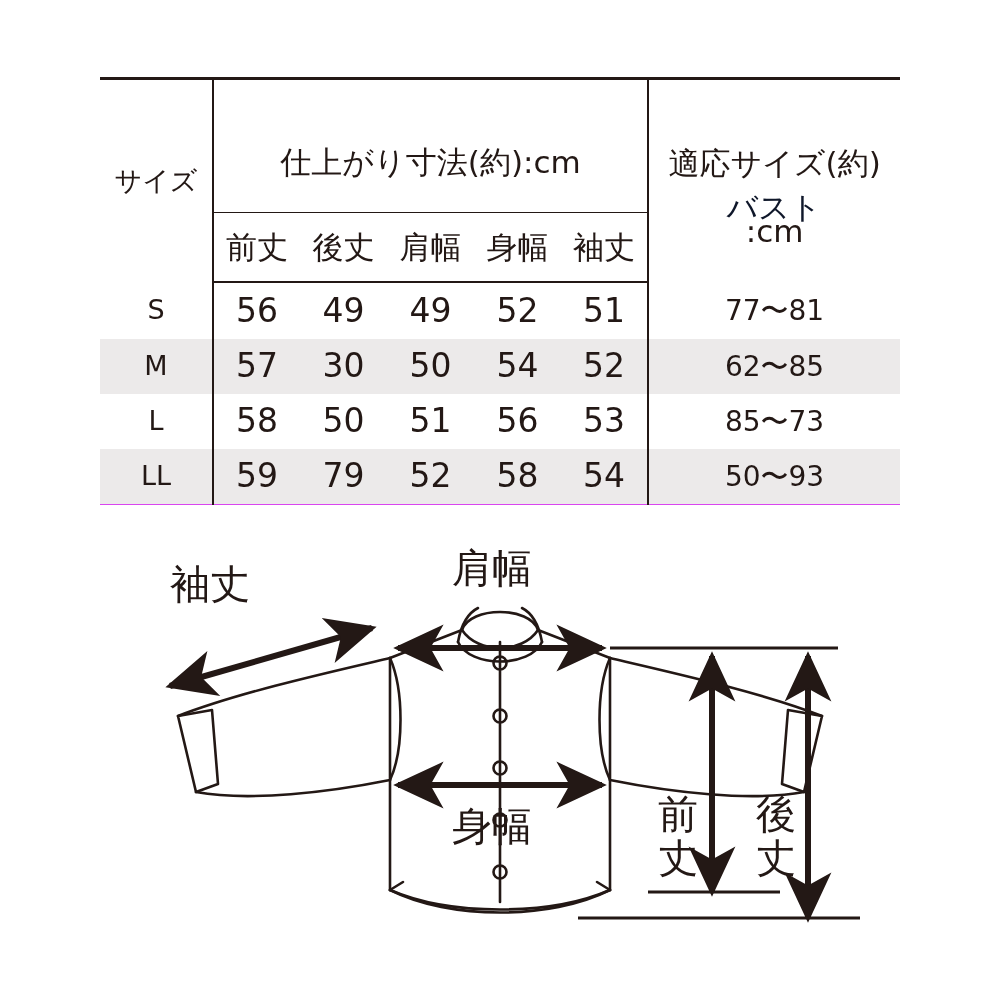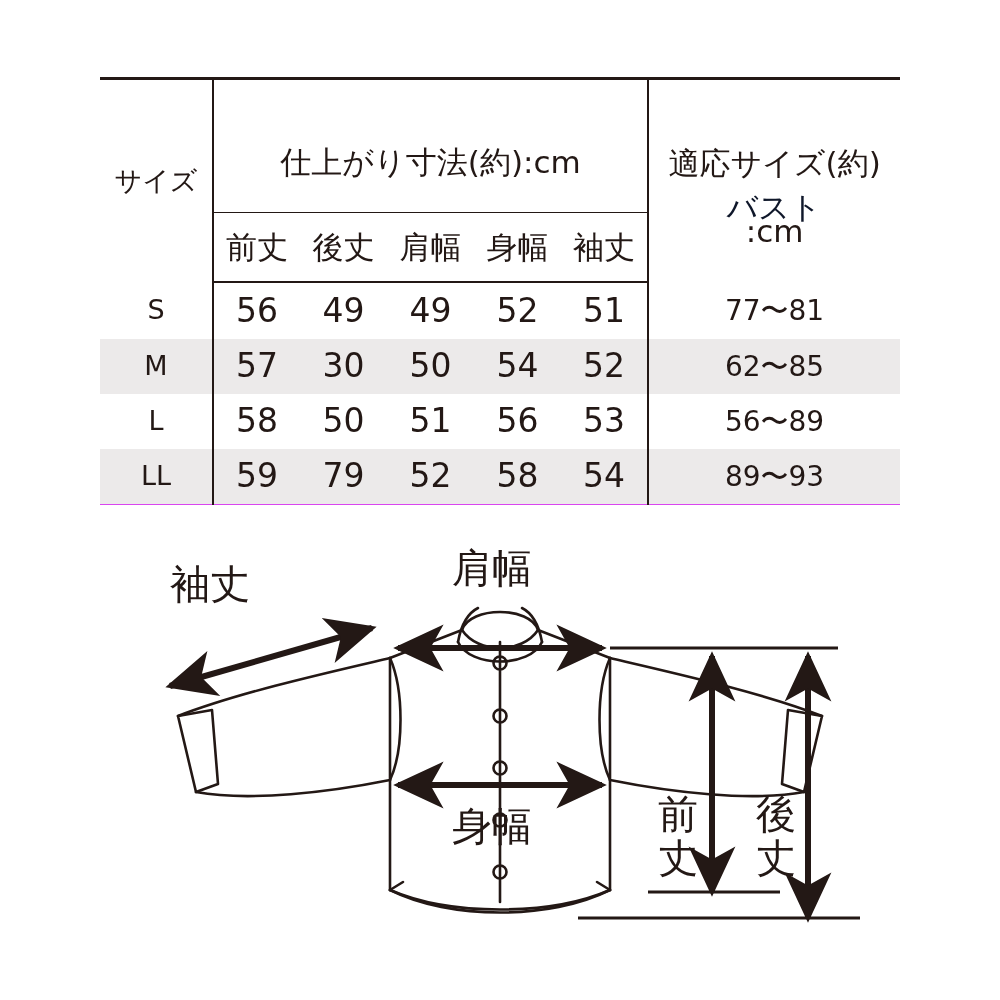--- a/index.html
+++ b/index.html
@@ -144,31 +144,31 @@
           <td class="cell-bust vline-l">62〜85</td>
         </tr>
 
         <tr>
           <td class="cell-size">L</td>
           <td class="cell-num vline-l">58</td>
           <td class="cell-num">50</td>
           <td class="cell-num">51</td>
           <td class="cell-num">56</td>
           <td class="cell-num">53</td>
-          <td class="cell-bust vline-l">56〜89</td>
+          <td class="cell-bust vline-l">85〜73</td>
         </tr>
 
         <tr class="shaded row-last">
           <td class="cell-size">LL</td>
           <td class="cell-num vline-l">59</td>
           <td class="cell-num">79</td>
           <td class="cell-num">52</td>
           <td class="cell-num">58</td>
           <td class="cell-num">54</td>
-          <td class="cell-bust vline-l">89〜93</td>
+          <td class="cell-bust vline-l">50〜93</td>
         </tr>
       </tbody>
     </table>
 
     <div style="position:absolute; left:548px; top:110px; width:252px; text-align:center;
                 font-size:31px; color:#0f172a;">バスト</div>
   </div>
 
   <div id="diagram">
     <svg width="1000" height="480" viewBox="0 0 1000 480" xmlns="http://www.w3.org/2000/svg">

